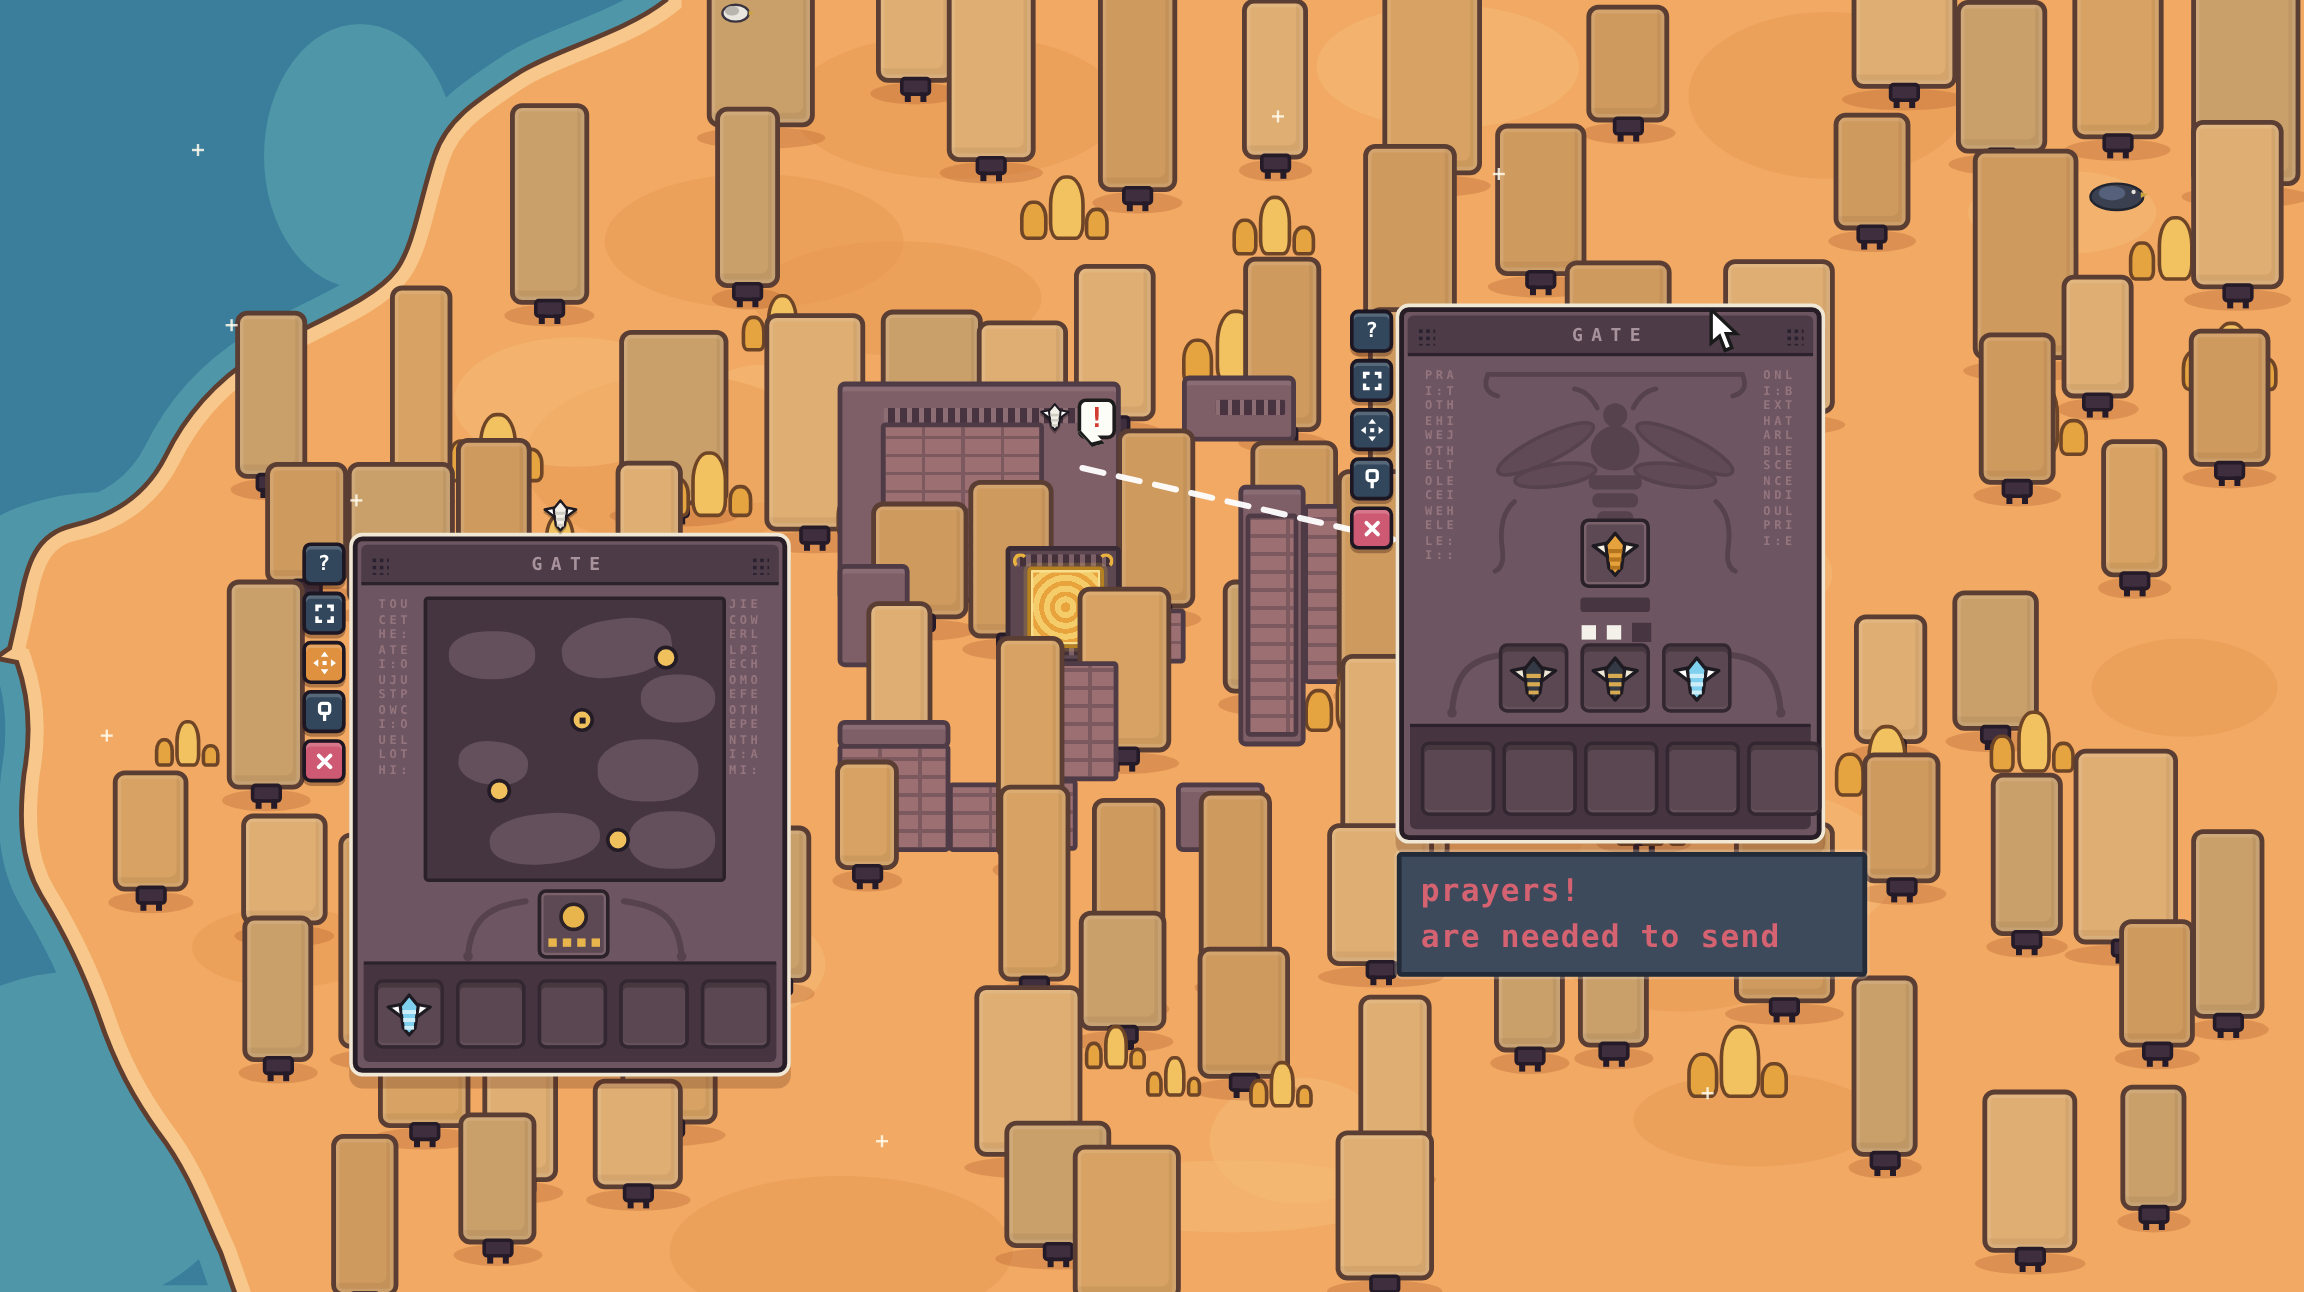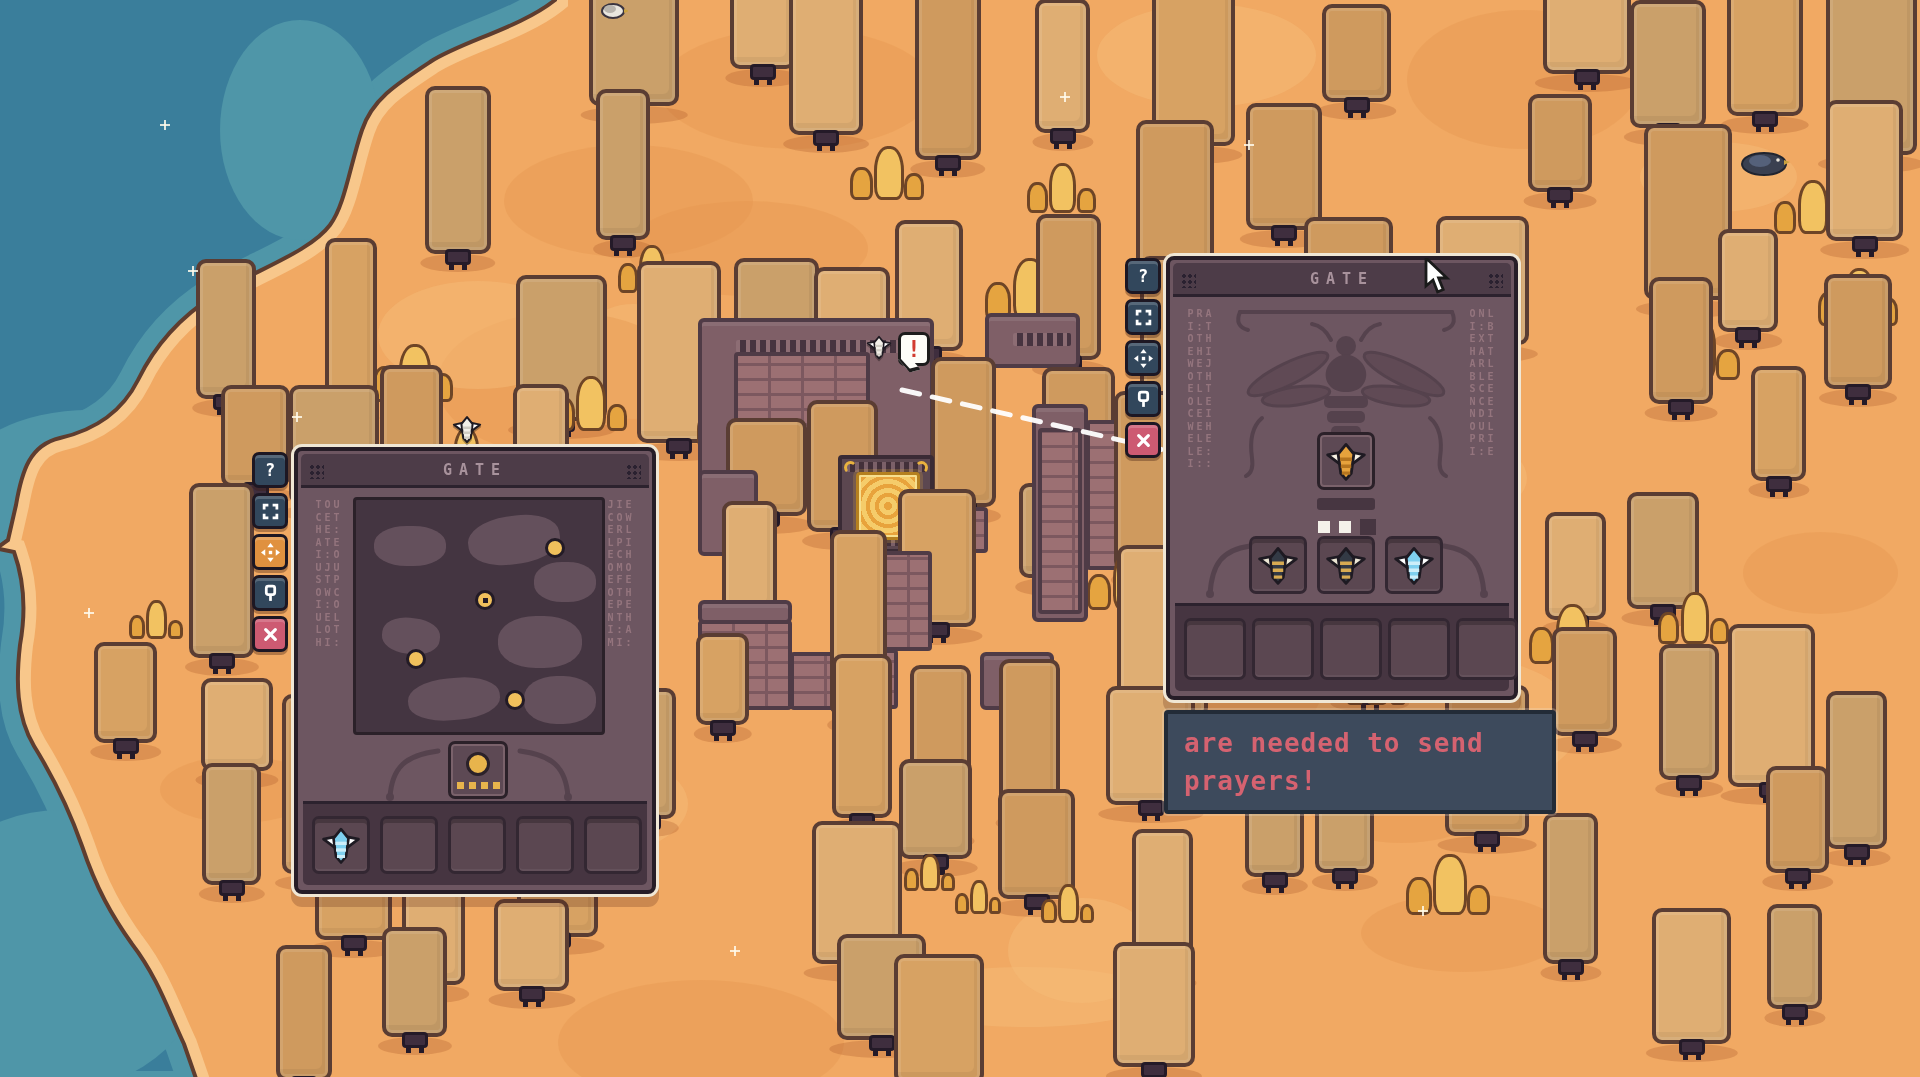--- a/index.html
+++ b/index.html
@@ -1042,22 +1042,22 @@
             <g stroke="#fff" stroke-width="3" stroke-linecap="round">
               <path d="M2.5,2.5 L11.5,11.5"></path>
               <path d="M11.5,2.5 L2.5,11.5"></path>
             </g>
           </svg>
         </span>
       </div>
     </div>
 
   <div id="tooltip" style="left:1164px;top:710px;width:392px;">
+    <div>prayers!</div>
     <div>are needed to send</div>
-    <div>prayers!</div>
   </div>
 
   <svg class="abs" style="left:1424px;top:258px;z-index:9000;" width="30" height="36" viewBox="0 0 15 18">
     <polygon points="1,0 1,14 4.5,11 6.8,17 9.6,15.8 7.3,10 11.5,10" fill="#ffffff" stroke="#1a1a1a" stroke-width="1.4"></polygon>
   </svg>
 
   <svg class="abs" style="left:598px;top:0px;z-index:300;" width="30" height="20">
     <ellipse cx="15" cy="11" rx="11" ry="7" fill="#e9e6df" stroke="#3a3440" stroke-width="2"></ellipse>
     <ellipse cx="12" cy="9" rx="6" ry="4" fill="#b8b4ae"></ellipse>
     <polygon points="26,9 31,11 26,13" fill="#caa23f"></polygon>

